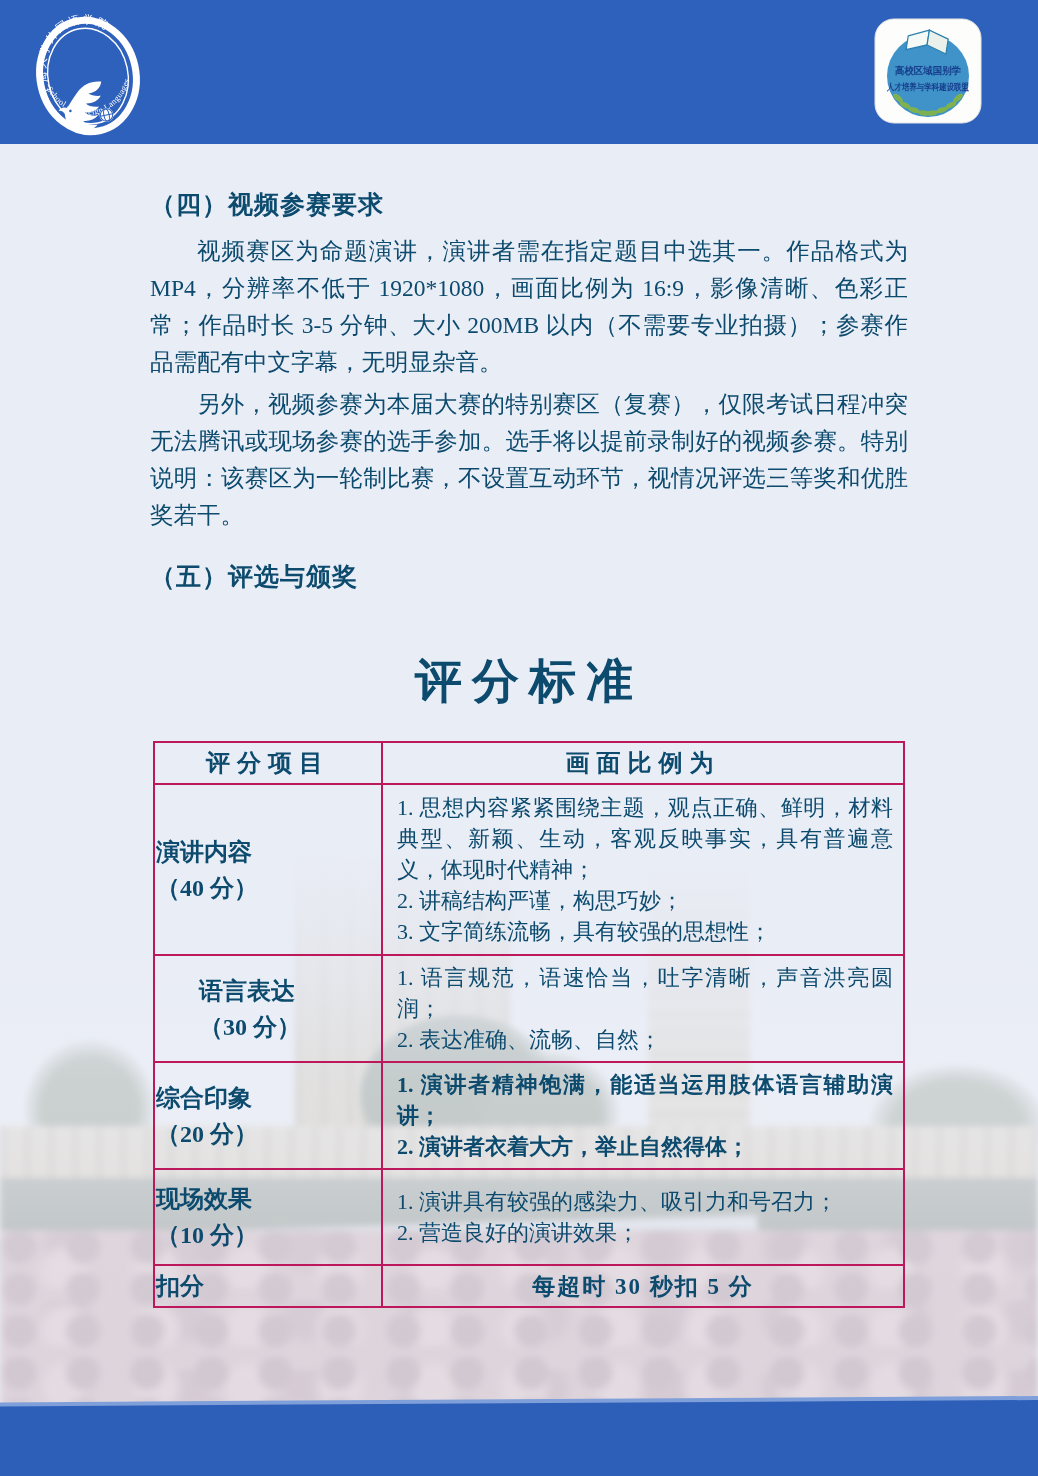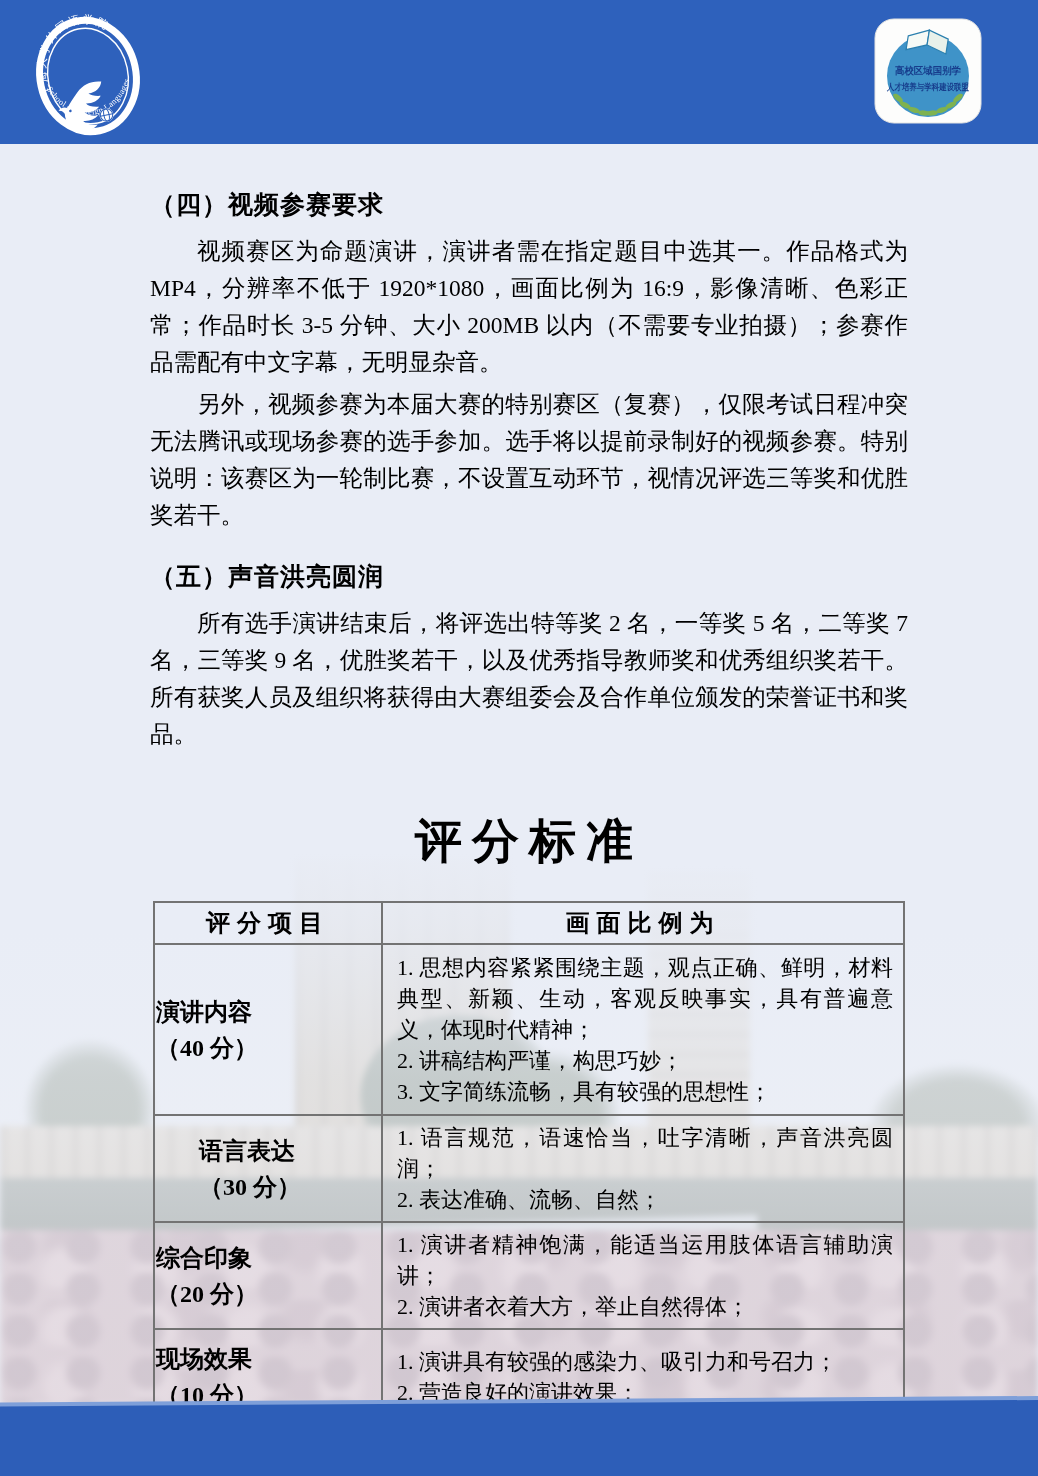--- a/index.html
+++ b/index.html
@@ -41,38 +41,38 @@
   
   .band-top{position:absolute;left:0;top:0;width:100%;height:144px;background:#2e61bc;z-index:3;}
   .band-bottom{position:absolute;left:0;bottom:0;width:100%;height:80px;z-index:3;}
   .band-bottom .edge{position:absolute;inset:0;background:#7e9fd9;clip-path:polygon(0 8%,100% 0%,100% 100%,0 100%);}
   .band-bottom .fill{position:absolute;inset:0;background:#2d5eb8;clip-path:polygon(0 13%,100% 5%,100% 100%,0 100%);}
 
   .seal{position:absolute;left:26px;top:12px;}
   .badge{position:absolute;left:874px;top:18px;}
 
   
-  .doc{position:absolute;left:150px;top:188px;width:758px;color:#000000;z-index:2;}
+  .doc{position:absolute;left:150px;top:188px;width:758px;color:#0c4a6e;z-index:2;}
   .sec-heading{font-size:25px;font-weight:bold;margin:0 0 12px 0;letter-spacing:1px;}
   .sec-heading.second{margin-top:26px;}
   .par{font-size:23.5px;line-height:37px;text-align:justify;text-indent:2em;margin:0;}
   .par.gap{margin-bottom:5px;}
   .par.endsec{margin-bottom:26px;}
 
   .score-title{font-size:47px;font-weight:bold;text-align:center;letter-spacing:10px;margin:58px 0 0 0;line-height:60px;}
 
   .score-table{border-collapse:collapse;width:750px;margin:30px 0 0 3px;table-layout:fixed;}
   .score-table col.c1{width:228px;}
   .score-table col.c2{width:522px;}
-  .score-table th,.score-table td{border:2px solid #737373;background:transparent;}
+  .score-table th,.score-table td{border:2px solid #be185d;background:transparent;}
   .score-table th{font-size:24px;font-weight:bold;letter-spacing:7px;height:38px;text-align:center;}
   .score-table td.label{font-size:24px;font-weight:bold;text-align:left;vertical-align:middle;line-height:36px;}
   .score-table td.pts{font-size:22px;line-height:31px;padding:6px 10px 6px 14px;vertical-align:middle;}
   .score-table td.pts div{text-align:justify;}
-  .r1 td{height:157px;} .r2 td{height:85px;padding-left:44px;} .r3 td{height:83px;} .r4 td{height:82px;}
+  .r1 td{height:157px;} .r2 td{height:85px;padding-left:44px;} .r3 td{height:83px;font-weight:bold;} .r4 td{height:82px;}
   .ded td{height:38px;}
   .ded .label{font-size:24px;}
   .ded-val{font-size:23px;font-weight:bold;text-align:center;letter-spacing:2px;}
 </style>
 </head>
 <body>
 
 <div class="page">
 
   <div class="photo">
@@ -137,22 +137,21 @@
         <ellipse cx="58" cy="95" rx="6" ry="2.6" transform="rotate(-6 58 95)"></ellipse>
       </g>
     </svg>
   </header>
 
   <main class="doc">
     <h2 class="sec-heading">（四）视频参赛要求</h2>
     <p class="par gap">视频赛区为命题演讲，演讲者需在指定题目中选其一。作品格式为 MP4，分辨率不低于 1920*1080，画面比例为 16:9，影像清晰、色彩正常；作品时长 3-5 分钟、大小 200MB 以内（不需要专业拍摄）；参赛作品需配有中文字幕，无明显杂音。</p>
     <p class="par endsec">另外，视频参赛为本届大赛的特别赛区（复赛），仅限考试日程冲突无法腾讯或现场参赛的选手参加。选手将以提前录制好的视频参赛。特别说明：该赛区为一轮制比赛，不设置互动环节，视情况评选三等奖和优胜奖若干。</p>
 
-    <h2 class="sec-heading second">（五）声音洪亮圆润</h2>
-    <p class="par">所有选手演讲结束后，将评选出特等奖 2 名，一等奖 5 名，二等奖 7 名，三等奖 9 名，优胜奖若干，以及优秀指导教师奖和优秀组织奖若干。所有获奖人员及组织将获得由大赛组委会及合作单位颁发的荣誉证书和奖品。</p>
+    <h2 class="sec-heading second">（五）评选与颁奖</h2>
 
     <h1 class="score-title">评分标准</h1>
 
     <table class="score-table">
       <colgroup>
           <col class="c1">
           <col class="c2">
         </colgroup>
       <thead>
         <tr>

